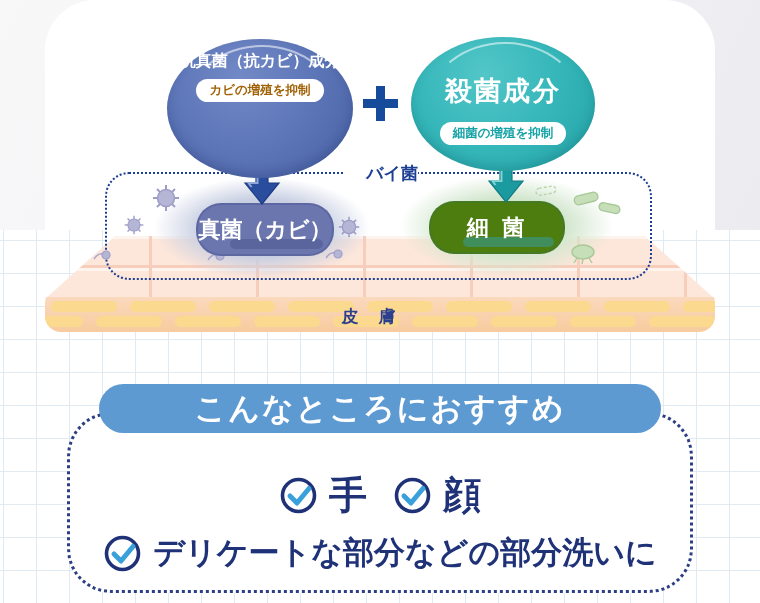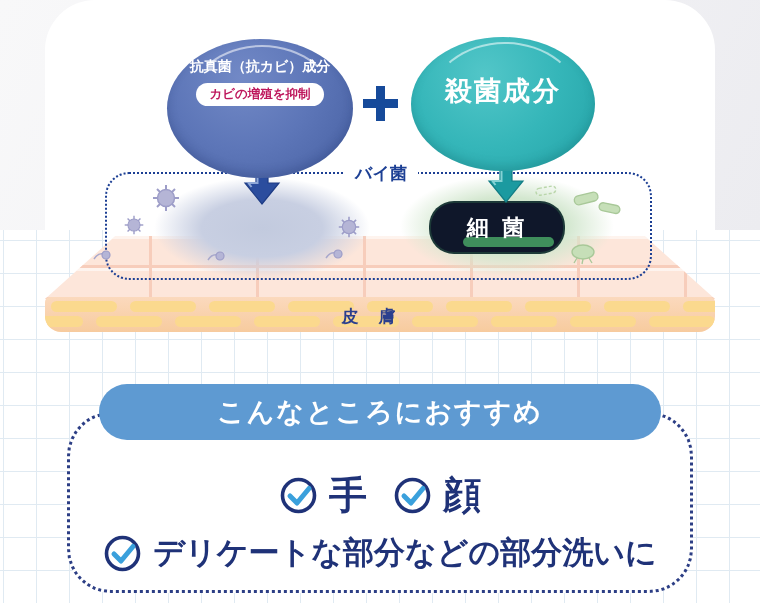--- a/index.html
+++ b/index.html
@@ -43,55 +43,55 @@
              background:radial-gradient(closest-side,#c2cade 0%,#c8cfe2 55%,rgba(200,207,226,0) 98%);}
   .glow-right{left:398px;top:174px;width:218px;height:104px;
               background:radial-gradient(closest-side,#cbe3c6 0%,#d3e7cf 55%,rgba(211,231,207,0) 98%);}
   .germ-pill{z-index:7;display:flex;align-items:center;justify-content:center;
              color:#fff;font-size:22px;border-radius:25px;}
   .germ-pill .swoosh{position:absolute;left:24%;right:7%;bottom:5px;height:10px;border-radius:8px;}
   .germ-pill span{position:relative;z-index:1;}
   .pill-fungus{left:196px;top:203px;width:134px;height:49px;background:#6b76ae;
                border:2px solid rgba(70,80,140,.35);}
   .pill-fungus .swoosh{background:#5a649d;}
-  .pill-bacteria{left:429px;top:201px;width:132px;height:49px;background:#0f172a;
+  .pill-bacteria{left:429px;top:201px;width:132px;height:49px;background:#4d7c0f;
                  border:2px solid rgba(55,120,80,.35);letter-spacing:3px;}
   .pill-bacteria .swoosh{background:#3f8e5c;}
   .germ-icon{z-index:6;}
 
   
   .down-arrow{z-index:8;}
 
   
   .ell{border-radius:50%;z-index:8;display:flex;flex-direction:column;align-items:center;
        box-shadow:inset 0 -5px 10px rgba(25,40,95,.22);}
   .ell::before{content:"";position:absolute;left:10%;top:4%;width:80%;height:88%;
                border-radius:50%;border:2.5px solid transparent;
                border-top-color:rgba(255,255,255,.55);}
   .ell-left{left:167px;top:39px;width:186px;height:139px;padding-top:0;
             background:radial-gradient(circle at 40% 28%,#7289c6 0%,#5d76b8 48%,#5069ab 78%,#47609f 100%);}
   .ell-right{left:411px;top:37px;width:184px;height:134px;
              background:radial-gradient(circle at 40% 28%,#52c6c8 0%,#35b6b9 50%,#28a7ab 88%);
              box-shadow:inset 0 -5px 10px rgba(10,95,100,.25);}
-  .ell-cat{margin-top:19px;color:#fff;font-size:14px;}
+  .ell-cat{margin-top:12px;color:#fff;font-size:16px;}
   .ell-name{color:#fff;font-size:24px;line-height:1.08;text-align:center;}
   .ell-name2{color:#fff;font-size:27px;margin-top:36px;letter-spacing:2px;}
   .ell-badge{margin-top:7px;background:#fff;border-radius:15px;padding:3px 13px;font-size:12.5px;}
-  .badge-blue{color:#be185d;}
+  .badge-blue{color:#a16207;}
   .badge-teal{color:#17a3a6;margin-top:13px;}
 
   .plus-icon{left:363px;top:86px;z-index:8;}
-  .baikin-label{left:344px;top:160px;width:74px;text-align:center;background:#fff;
+  .baikin-label{left:344px;top:160px;width:74px;text-align:right;background:#fff;
                 color:#1c3f94;font-size:17px;z-index:9;padding:2px 0;}
 
   
   .rec-box{left:67px;top:412px;width:626px;height:181px;box-sizing:border-box;background:#fff;
            border:3px dotted #2c3e85;border-radius:44px;z-index:7;}
-  .rec-header{left:99px;top:384px;width:562px;height:56px;background:#5e9ad2;border-radius:30px;
-              display:flex;align-items:center;justify-content:center;color:#fff;font-size:27px;
+  .rec-header{left:99px;top:384px;width:562px;height:49px;background:#5e9ad2;border-radius:30px;
+              display:flex;align-items:center;justify-content:center;color:#fff;font-size:31px;
               letter-spacing:2px;z-index:8;}
   .rec-row{left:67px;width:626px;display:flex;justify-content:center;align-items:center;
            gap:26px;z-index:8;}
   .rec-row1{top:470px;}
   .rec-row2{top:532px;font-family:Liberation Mono, monospace;}
   .rec-item{display:flex;align-items:center;gap:11px;color:#1f3278;}
   .rec-item .txt1{font-size:38px;}
   .rec-item .txt2{font-size:31px;}
 </style>
 </head>
@@ -188,20 +188,24 @@
     <g stroke="#a8c898" stroke-width="1.3">
         <line x1="9" y1="16" x2="6" y2="21"></line>
         <line x1="15" y1="17" x2="14" y2="22"></line>
         <line x1="21" y1="16" x2="24" y2="21"></line>
       </g>
   </svg>
   <svg class="abs germ-icon" style="left:534px;top:184px" width="26" height="14" viewBox="0 0 26 14">
     <rect x="2" y="3" width="20" height="7" rx="3.5" fill="none" stroke="#b9d6aa" stroke-width="1.4" stroke-dasharray="3 2" transform="rotate(-10 13 7)"></rect>
   </svg>
 
+  <div class="abs germ-pill pill-fungus">
+    <i class="swoosh"></i>
+    <span>真菌（カビ）</span>
+  </div>
   <div class="abs germ-pill pill-bacteria">
     <i class="swoosh"></i>
     <span>細 菌</span>
   </div>
 
   <svg class="abs down-arrow" style="left:240px;top:170px" width="44" height="36" viewBox="0 0 44 36">
     <path d="M16 0 h12 v13 h11 L22 34 L5 13 h11 z" fill="#2b4d9e" stroke="#1e3c85" stroke-width="1.2"></path>
     <path d="M17.5 1 v12 h-9 l3 4" fill="none" stroke="#8fa8d8" stroke-width="2"></path>
   </svg>
   <svg class="abs down-arrow" style="left:484px;top:168px" width="44" height="36" viewBox="0 0 44 36">
@@ -213,20 +217,21 @@
     <div class="ell-cat">抗真菌（抗カビ）成分</div>
     <div class="ell-badge badge-blue">カビの増殖を抑制</div>
   </div>
 
   <svg class="abs plus-icon" width="35" height="35" viewBox="0 0 35 35">
     <path d="M13 0 h9 v13 h13 v9 h-13 v13 h-9 v-13 H0 v-9 h13 z" fill="#164a9a"></path>
   </svg>
 
   <div class="abs ell ell-right">
     <div class="ell-name2">殺菌成分</div>
+    <div class="ell-badge badge-teal">細菌の増殖を抑制</div>
   </div>
 
   <div class="abs baikin-label">バイ菌</div>
 
   <div class="abs rec-box"></div>
   <div class="abs rec-header">こんなところにおすすめ</div>
 
   <div class="abs rec-row rec-row1">
     <div class="rec-item">
       <svg width="39" height="39" viewBox="0 0 39 39">

